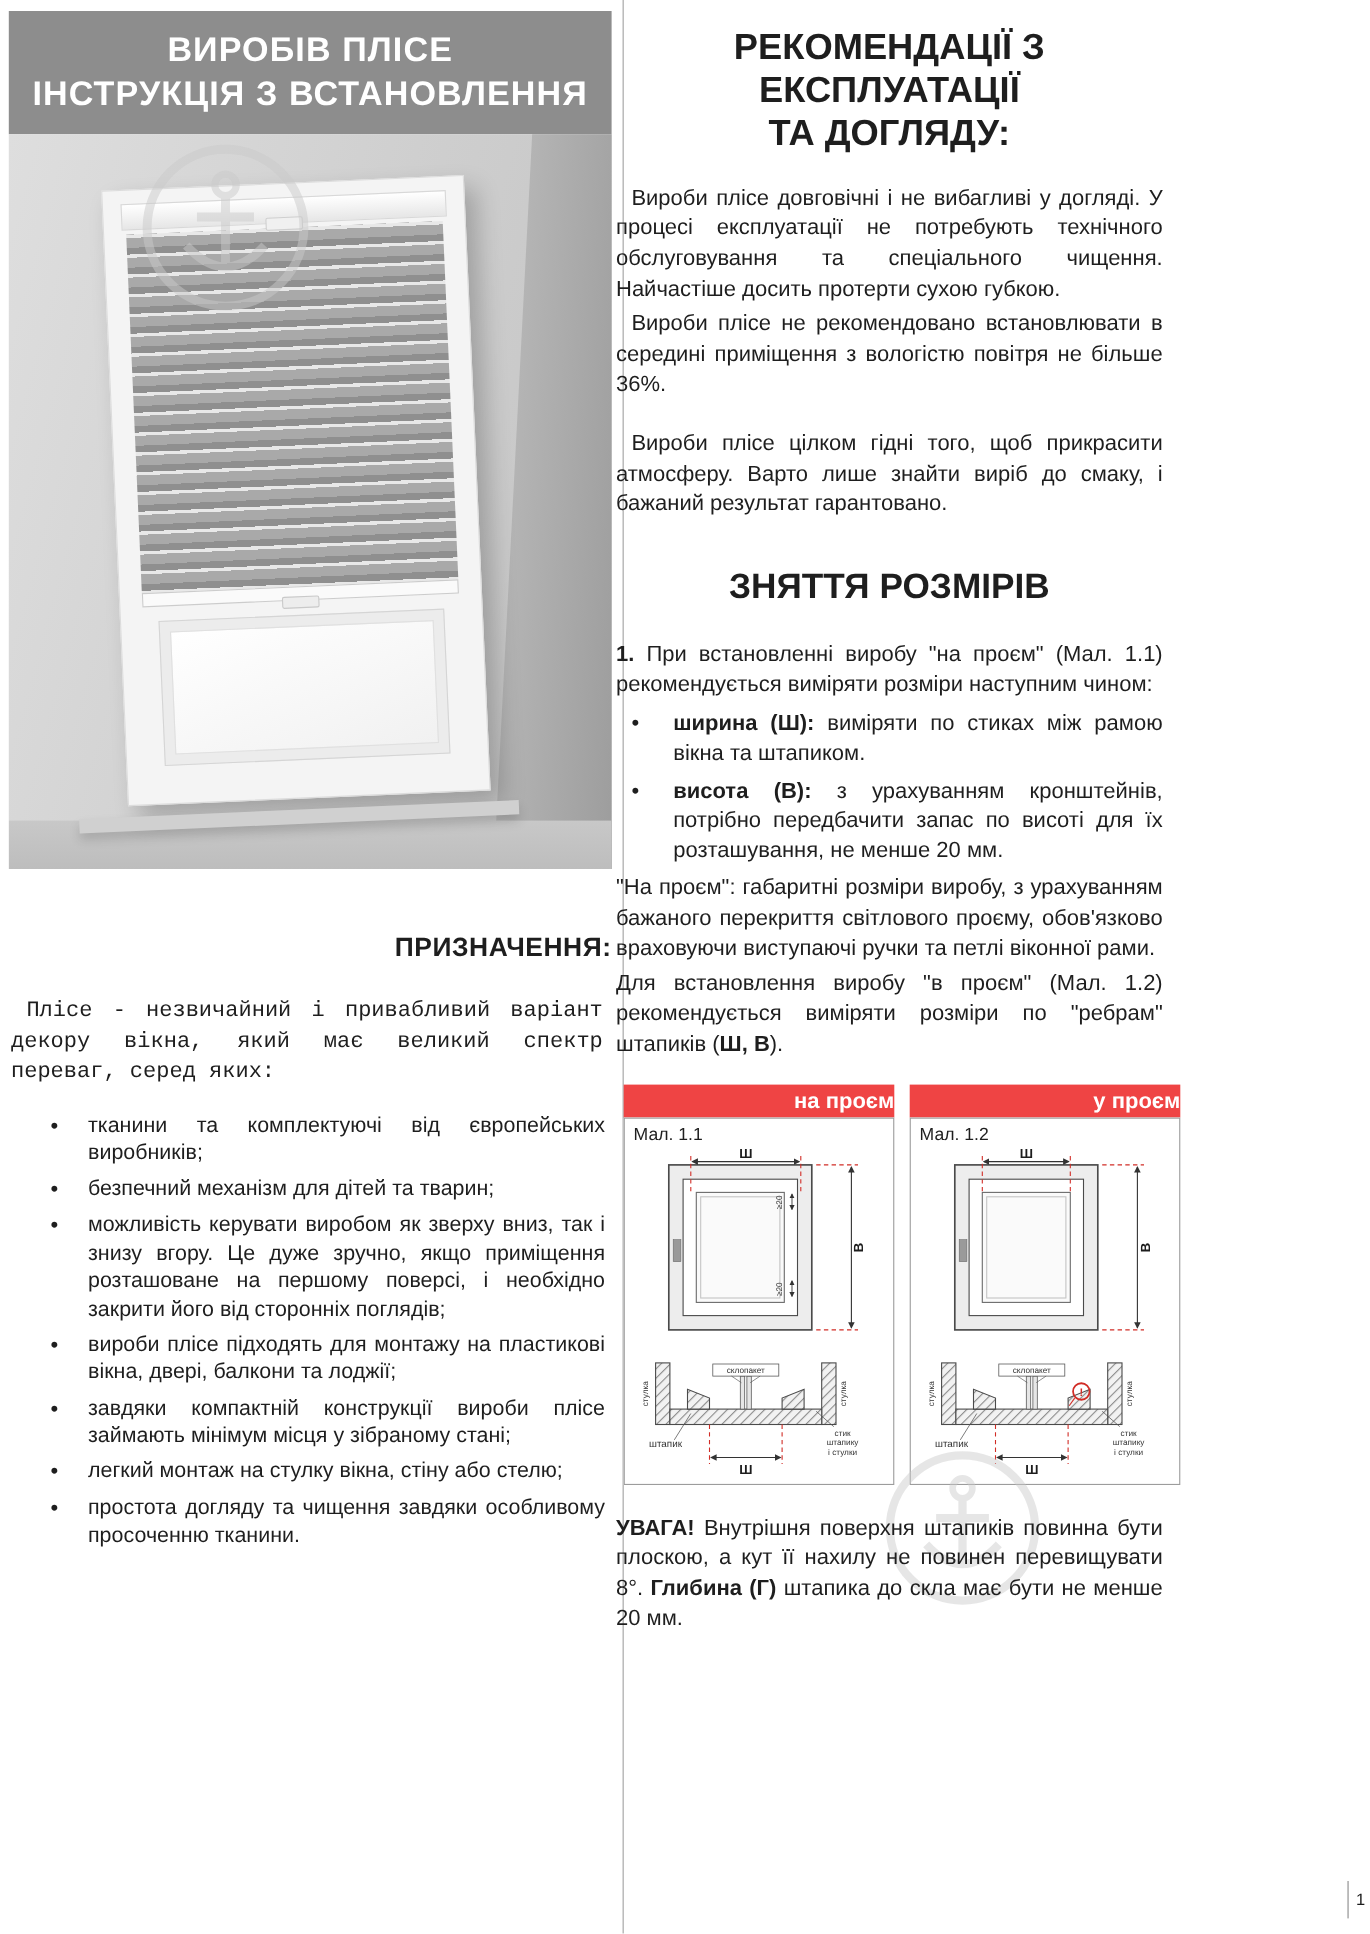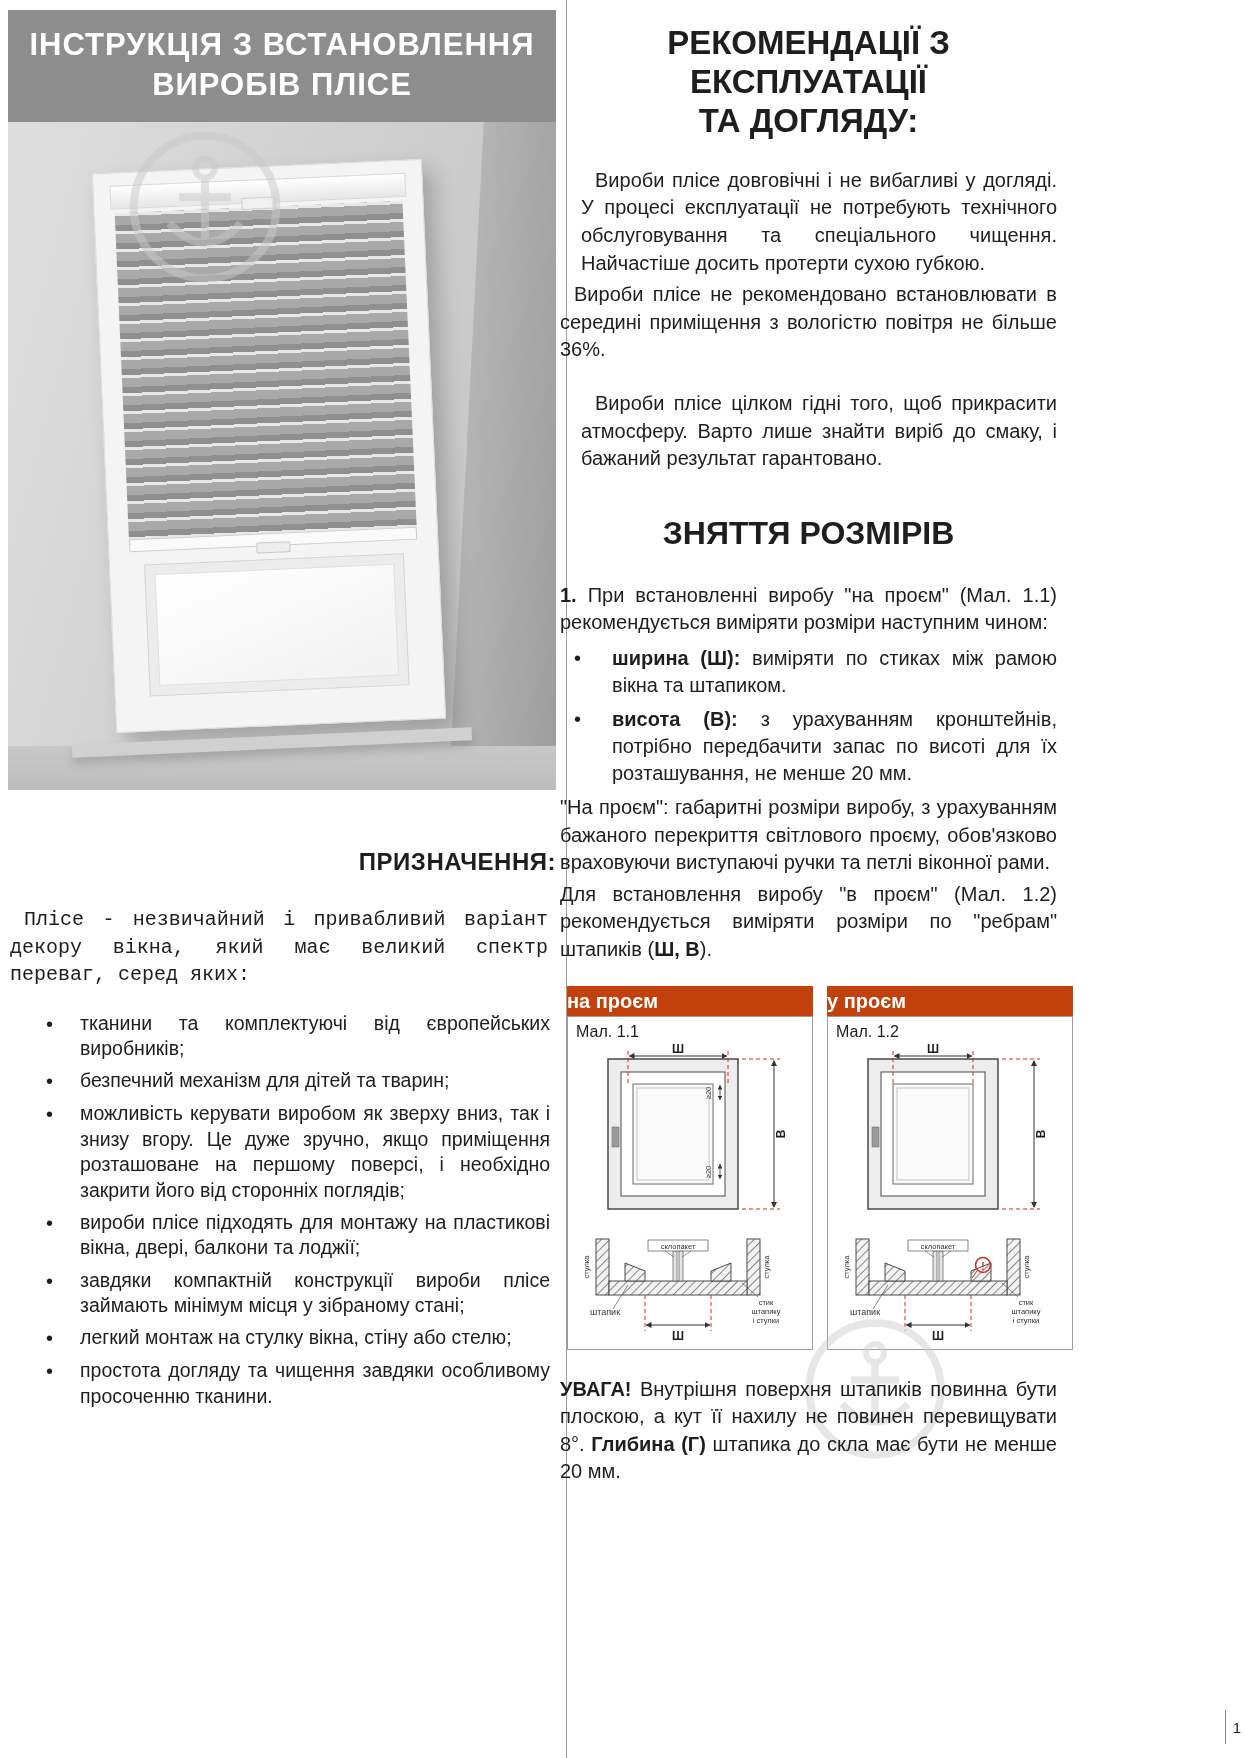--- a/index.html
+++ b/index.html
@@ -46,32 +46,32 @@
 
   .bullets { list-style:none; margin-top:22px; }
   .bullets li { display:flex; margin-bottom:7px; }
   .bullets .marker { flex:0 0 72px; padding-left:38px; font-size:20px; line-height:1.3; }
   .bullets .li-text { flex:1; display:block; text-align:justify; font-size:19.5px; line-height:1.3; padding-right:6px; }
 
   
   .right-col { position:absolute; left:560px; top:24px; width:513px; z-index:1; }
   .care-heading { text-align:center; font-size:33px; font-weight:700; line-height:1.18; padding-right:16px; }
   .body-p { font-size:20px; line-height:1.38; text-align:justify; text-indent:14px; margin-top:4px; padding-right:16px; }
-  .mt { margin-top:26px;margin-left:21px; }
+  .mt { margin-top:26px; }
   .noindent { text-indent:0; }
   .measure-heading { margin-top:42px; text-align:center; font-size:32px; font-weight:700; padding-right:16px; }
   .step { margin-top:30px; }
   .rlist { margin-top:8px; }
   .rlist .marker { flex:0 0 52px; padding-left:14px; }
   .rlist .li-text { padding-right:16px; font-size:20px; line-height:1.35; }
 
   .diagram-row { display:flex; gap:14px; margin-top:22px; margin-left:7px; width:506px; }
   .dg-panel { width:246px; }
-  .dg-header { height:30px; background:#c2410c; color:#fff; font-size:20px; font-weight:700;
-               text-align:left; line-height:30px; }
+  .dg-header { height:30px; background:#ef4444; color:#fff; font-size:20px; font-weight:700;
+               text-align:right; line-height:30px; }
   .dg-body { position:relative; border:1px solid #9c9c9c; height:334px; background:#fff; }
   .dg-caption { position:absolute; left:8px; top:6px; font-size:16px; }
   .dg-svg { position:absolute; left:0; top:26px; width:244px; height:300px; }
 
   svg text { font-family:"Liberation Sans", sans-serif; }
   .dim  { font-size:12px; font-weight:bold; fill:#1d1d1d; }
   .small{ font-size:9px; fill:#333; }
   .tiny { font-size:7.5px; fill:#333; }
   .warn-txt { font-size:10px; font-weight:bold; fill:#d12c26; }
 
@@ -83,22 +83,22 @@
   .pn-text { font-size:15px; }
 </style>
 </head>
 <body>
 
 <div class="page">
   <div class="divider"></div>
 
   <div class="left-col">
     <header class="banner">
+      <div class="banner-line">ВИРОБІВ ПЛІСЕ</div>
       <div class="banner-line">ІНСТРУКЦІЯ З ВСТАНОВЛЕННЯ</div>
-      <div class="banner-line">ВИРОБІВ ПЛІСЕ</div>
     </header>
 
     <figure class="photo">
       <div class="ph-wall-right"></div>
       <div class="ph-floor"></div>
       <div class="ph-window">
         <div class="win-top-rail"></div>
         <div class="win-blind"></div>
         <div class="blind-tab-top"></div>
         <div class="win-blind-rail"></div>

